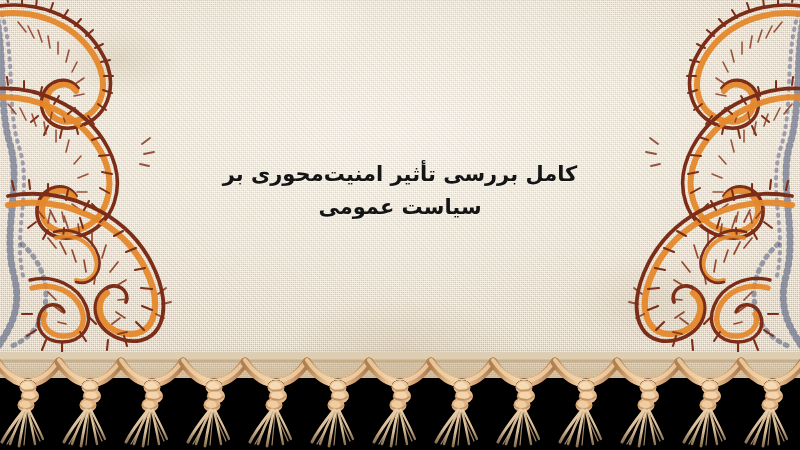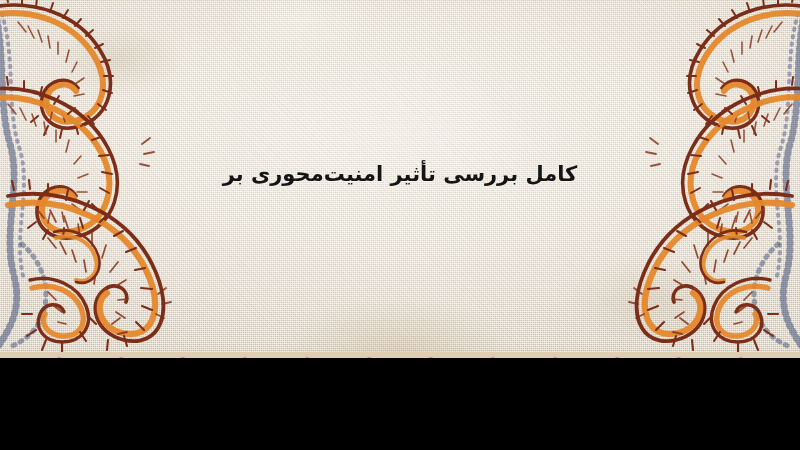--- a/index.html
+++ b/index.html
@@ -9,21 +9,21 @@
     width: 800px;
     height: 450px;
     overflow: hidden;
     background: #000000;
     font-family: "DejaVu Sans", "Liberation Sans", sans-serif;
   }
 
   #slide {
     position: relative;
     width: 800px;
-    height: 358px;
+    height: 450px;
     overflow: hidden;
     background: #000000;
   }
 
   
   .fabric {
     position: absolute;
     left: 0; top: 0;
     width: 800px;
     height: 378px;
@@ -441,20 +441,21 @@
           <path d="M170,310 L179,308"></path>
           <path d="M164,320 L172,324"></path>
         <path d="M120,330 L128,324"></path>
           <path d="M126,340 L135,338"></path>
       </g>
     </svg>
   </div>
 
   <div class="title-block">
     <div class="title-line l1">کامل بررسی تأثیر امنیت‌محوری بر</div>
+    <div class="title-line l3">سیاست عمومی</div>
   </div>
 
   <div class="fringe-band">
     <svg viewBox="0 0 800 98" xmlns="http://www.w3.org/2000/svg">
       <defs>
         <linearGradient id="cordg" x1="0" y1="0" x2="1" y2="0">
           <stop offset="0%" stop-color="#c99straightB" stop-opacity="0"></stop>
         </linearGradient>
         <linearGradient id="cg" x1="0" y1="0" x2="1" y2="0">
           <stop offset="0%" stop-color="#b2804e"></stop>

